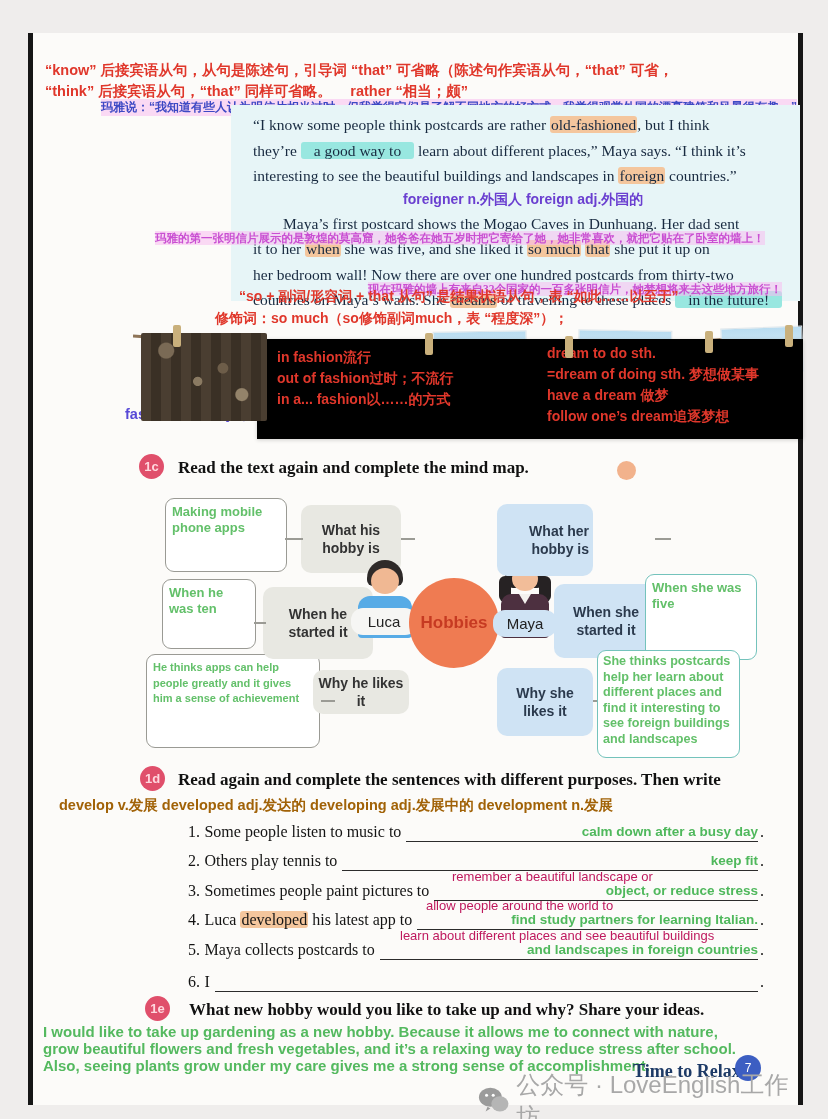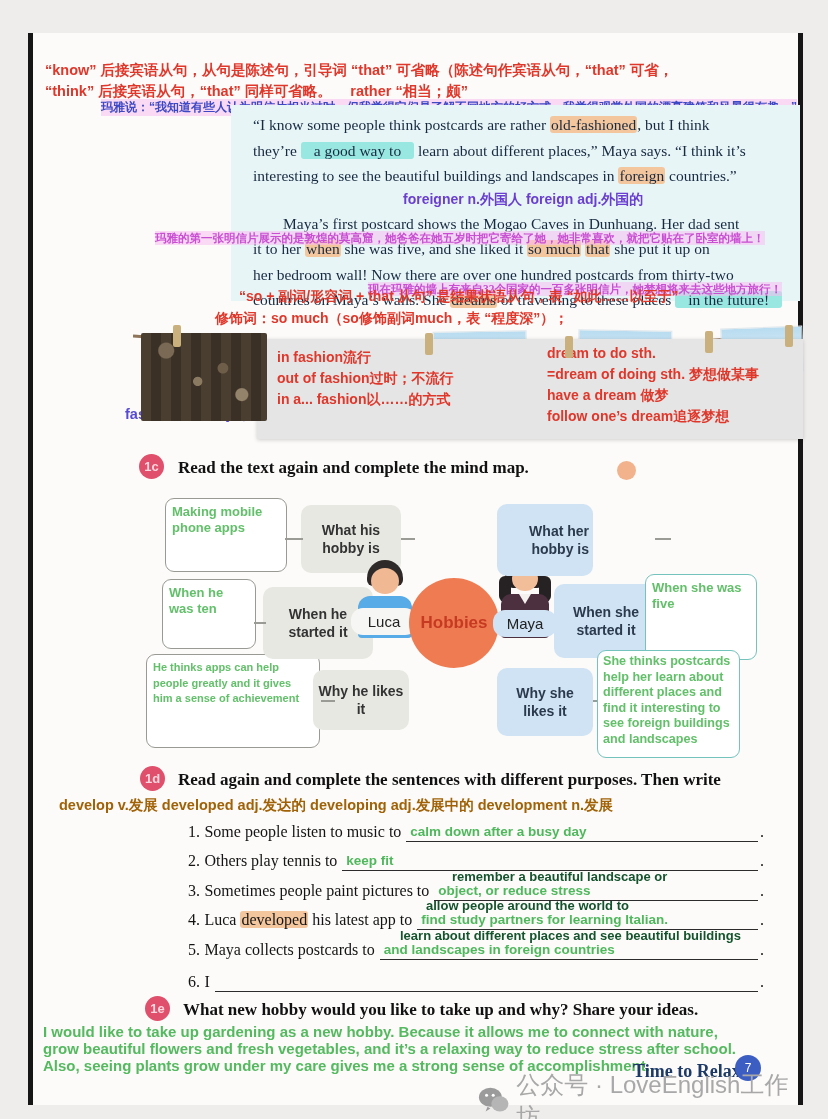--- a/index.html
+++ b/index.html
@@ -26,21 +26,21 @@
   .photo{left:108px;top:300px;width:126px;height:88px;border-radius:2px;
          background:
           radial-gradient(circle at 20% 20%,#7a6a55 0 6%,transparent 7%),
           radial-gradient(circle at 45% 55%,#8a7a62 0 5%,transparent 6%),
           radial-gradient(circle at 65% 40%,#6d5d49 0 5%,transparent 6%),
           radial-gradient(circle at 80% 70%,#93836a 0 5%,transparent 6%),
           repeating-linear-gradient(90deg,#4a3e31 0 10px,#3a3025 10px 20px),
           #352c22;z-index:2;}
   .postcard{width:92px;height:44px;background:linear-gradient(#b9dcf0,#eaf5fb);border:1px solid #dfe7ec;z-index:0;}
   .pin{width:8px;height:22px;background:#c9b07c;border-radius:2px;z-index:3;}
-  .vocab-box{left:224px;top:306px;width:546px;height:100px;background:#e5e5e5;
+  .vocab-box{left:224px;top:306px;width:546px;height:100px;background:#000000;
              box-shadow:0 1px 4px rgba(0,0,0,.18);z-index:1;padding:8px 0 0 14px;box-sizing:border-box;}
   .vocab-col{font-size:14px;line-height:21px;white-space:pre-line;}
   
   .badge{width:25px;height:25px;border-radius:50%;background:#e04f6b;color:#ffd7de;
          font-weight:bold;font-size:13px;display:flex;align-items:center;justify-content:center;}
   .sec-title{font-family:"Liberation Serif",serif;font-weight:bold;font-size:17px;color:#111;}
   
   .mm-ans{background:#fff;border:1.6px solid #9a9a94;border-radius:9px;color:#63c06a;
           font-size:13px;line-height:15.5px;padding:5px 6px;box-sizing:border-box;font-weight:bold;}
   .mm-ans.teal{border-color:#74c3bc;}
@@ -49,24 +49,24 @@
         box-sizing:border-box;padding:4px;}
   .mm-q.blue{background:#cfe3f4;color:#2b3a4d;}
   .connector{height:2px;background:#9b9b95;}
   .hobbies{border-radius:50%;background:#ef7b52;display:flex;align-items:center;justify-content:center;
            color:#c63a22;font-weight:bold;font-size:17px;}
   .name-pill{border-radius:12px;display:flex;align-items:center;justify-content:center;
              font-size:15px;color:#222;font-family:"Liberation Sans",sans-serif;}
   
   .sentence{position:absolute;left:155px;width:576px;display:flex;align-items:baseline;}
   .stem{font-family:"Liberation Serif",serif;font-size:16px;color:#141414;white-space:nowrap;}
-  .blank{flex:1;border-bottom:1.4px solid #2c2c2c;margin-left:5px;min-height:18px;}
+  .blank{flex:1;border-bottom:1.4px solid #2c2c2c;margin-left:5px;min-height:18px;text-align:right;}
   .blank .ans{color:#4fb85c;font-size:13.5px;font-weight:bold;position:relative;top:-1px;padding-left:4px;white-space:nowrap;}
   .period{font-family:"Liberation Serif",serif;font-size:16px;color:#141414;margin-left:2px;}
-  .above-ans{position:absolute;top:-13px;color:#14532d;font-size:13px;font-weight:bold;white-space:nowrap;}
+  .above-ans{position:absolute;top:-13px;color:#be185d;font-size:13px;font-weight:normal;white-space:nowrap;}
   
   .ttr{color:#1d3a66;font-weight:bold;font-size:18px;font-family:"Liberation Serif",serif;}
   .pagenum{width:26px;height:26px;border-radius:50%;background:#3c5ec2;color:#fff;font-size:12px;
            display:flex;align-items:center;justify-content:center;}
   .watermark{color:#a8a8a8;font-size:24px;display:flex;align-items:center;gap:6px;}
 </style>
 </head>
 <body>
 
 <div class="page">
@@ -133,21 +133,21 @@
   <div class="abs" style="left:584px;top:428px;width:19px;height:19px;border-radius:50%;background:#f2b28c;"></div>
 
   <div class="abs" style="left:0;top:455px;width:765px;height:290px;">
 
     <div class="abs mm-ans" style="left:132px;top:10px;width:122px;height:74px;">Making mobile phone apps</div>
     <div class="abs mm-ans" style="left:129px;top:91px;width:94px;height:70px;">When he was ten</div>
     <div class="abs mm-ans" style="left:113px;top:166px;width:174px;height:94px;font-size:11px;">He thinks apps can help people greatly and it gives him a sense of achievement</div>
 
     <div class="abs mm-q" style="left:268px;top:17px;width:100px;height:68px;">What his hobby is</div>
     <div class="abs mm-q" style="left:230px;top:99px;width:110px;height:72px;">When he started it</div>
-    <div class="abs mm-q" style="left:280px;top:182px;width:96px;height:60px;">Why he likes it</div>
+    <div class="abs mm-q" style="left:280px;top:182px;width:96px;height:44px;">Why he likes it</div>
 
     <div class="abs connector" style="left:252px;top:50px;width:18px;"></div>
     <div class="abs connector" style="left:221px;top:134px;width:12px;"></div>
     <div class="abs connector" style="left:368px;top:50px;width:14px;"></div>
     <div class="abs connector" style="left:340px;top:134px;width:16px;"></div>
     <div class="abs connector" style="left:622px;top:50px;width:16px;"></div>
     <div class="abs connector" style="left:612px;top:138px;width:14px;"></div>
     <div class="abs connector" style="left:558px;top:212px;width:14px;"></div>
     <div class="abs connector" style="left:288px;top:212px;width:14px;"></div>
 
@@ -216,21 +216,21 @@
     <span class="period">.</span>
   </div>
   <div class="sentence" style="top:940px;">
     <span class="stem">6.</span>&nbsp;
     <span class="stem"><span>I</span></span>
     <span class="blank"><span class="ans"></span></span>
     <span class="period">.</span>
   </div>
 
   <div class="abs badge" style="left:112px;top:963px;">1e</div>
-  <div class="abs sec-title" style="left:150px;top:967px;">What new hobby would you like to take up and why? Share your ideas.</div>
+  <div class="abs sec-title" style="left:156px;top:967px;">What new hobby would you like to take up and why? Share your ideas.</div>
   <div class="abs hand-green" style="left:10px;top:990px;width:740px;font-size:15px;line-height:17px;font-weight:bold;">
     <div>I would like to take up gardening as a new hobby. Because it allows me to connect with nature,</div>
     <div>grow beautiful flowers and fresh vegetables, and it’s a relaxing way to reduce stress after school.</div>
     <div>Also, seeing plants grow under my care gives me a strong sense of accomplishment.</div>
   </div>
 
   <div class="abs ttr" style="left:600px;top:1028px;">Time to Relax</div>
   <div class="abs pagenum" style="left:702px;top:1022px;">7</div>
   <div class="abs watermark" style="left:445px;top:1036px;">
     <svg width="34" height="30" viewBox="0 0 34 30">

